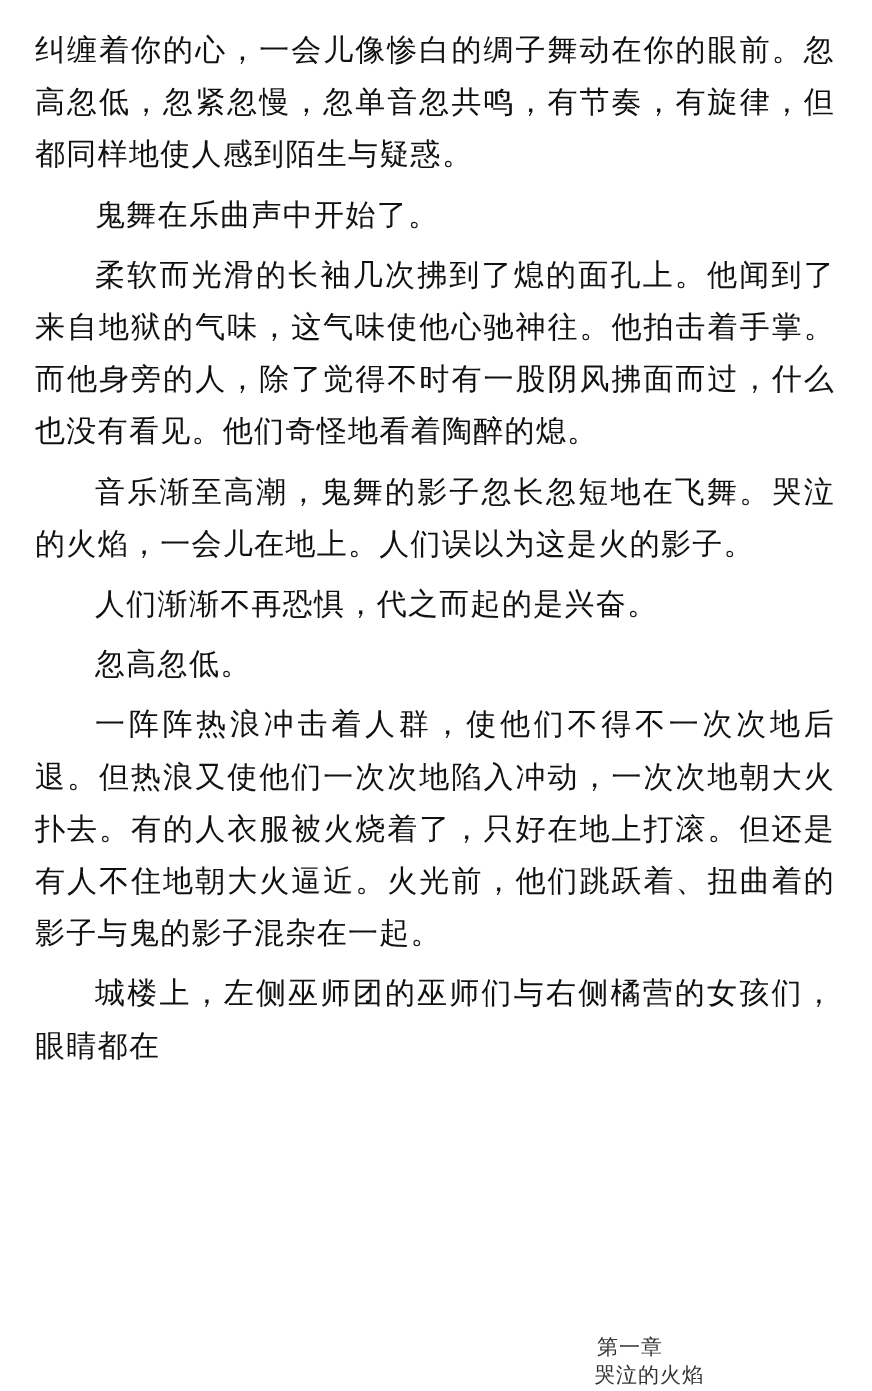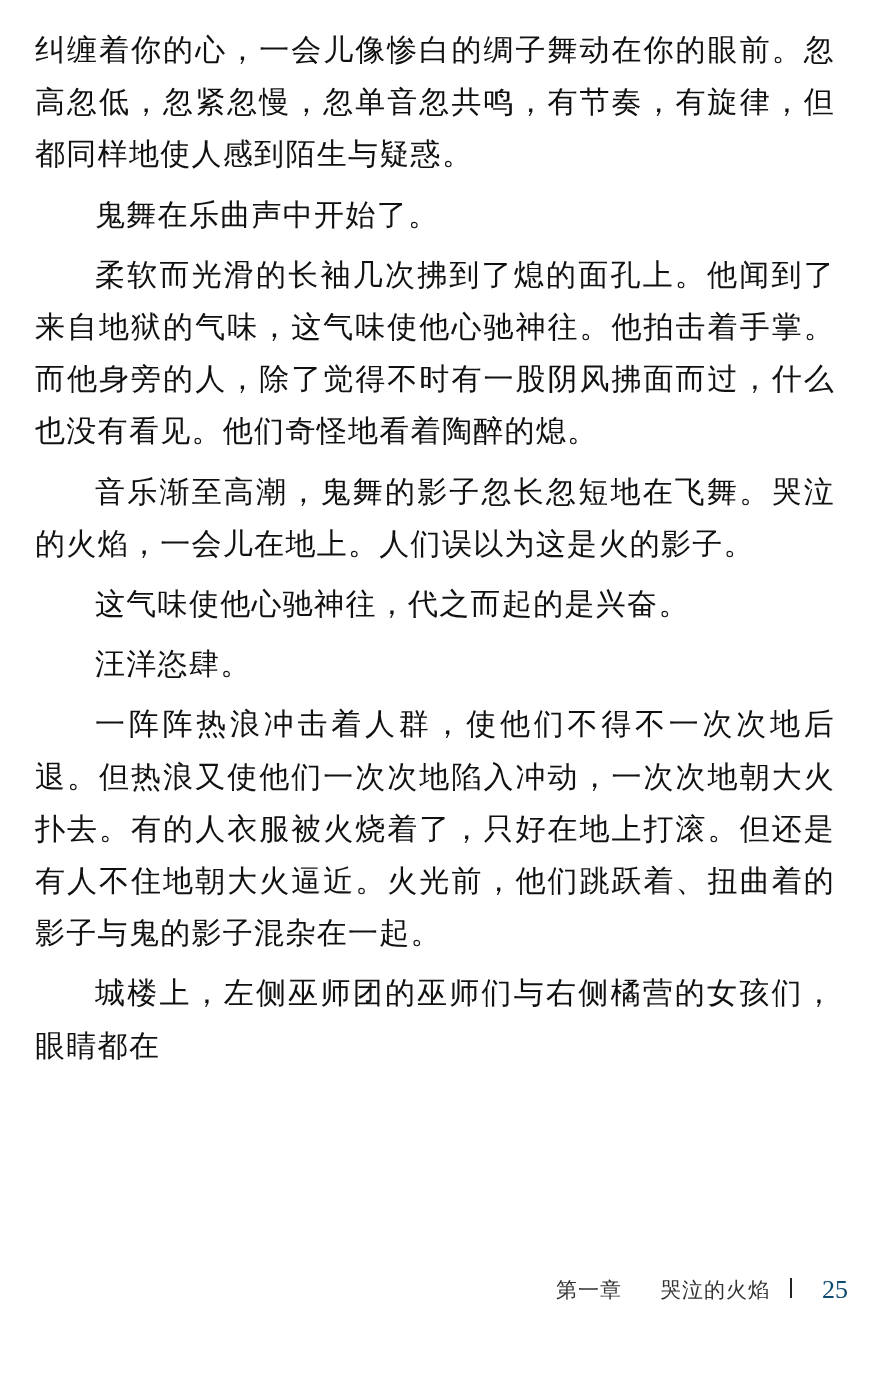--- a/index.html
+++ b/index.html
@@ -28,26 +28,27 @@
       letter-spacing: 1.3px;
       text-align: justify;
       text-indent: 2em;
       word-break: break-all;
     }
     .para.no-indent {
       text-indent: 0;
     }
     .footer {
       position: absolute;
-      top: 1273px;
+      top: 1333px;
       left: 556px;
       height: 34px;
       display: flex;
       align-items: center;
       color: #333333;
+      flex-direction: column;
     }
     .footer .chapter-num {
       font-size: 21px;
       letter-spacing: 1px;
     }
     .footer .chapter-title {
       font-size: 21px;
       letter-spacing: 1px;
       margin-left: 38px;
     }
@@ -68,22 +69,22 @@
     }
   </style>
 </head>
 <body>
 
 <div class="page-body">
   <p class="para no-indent">纠缠着你的心，一会儿像惨白的绸子舞动在你的眼前。忽高忽低，忽紧忽慢，忽单音忽共鸣，有节奏，有旋律，但都同样地使人感到陌生与疑惑。</p>
   <p class="para">鬼舞在乐曲声中开始了。</p>
   <p class="para">柔软而光滑的长袖几次拂到了熄的面孔上。他闻到了来自地狱的气味，这气味使他心驰神往。他拍击着手掌。而他身旁的人，除了觉得不时有一股阴风拂面而过，什么也没有看见。他们奇怪地看着陶醉的熄。</p>
   <p class="para">音乐渐至高潮，鬼舞的影子忽长忽短地在飞舞。哭泣的火焰，一会儿在地上。人们误以为这是火的影子。</p>
-  <p class="para">这气味使他心驰神往，代之而起的是兴奋。</p>
-  <p class="para">汪洋恣肆。</p>
+  <p class="para">人们渐渐不再恐惧，代之而起的是兴奋。</p>
+  <p class="para">忽高忽低。</p>
   <p class="para">一阵阵热浪冲击着人群，使他们不得不一次次地后退。但热浪又使他们一次次地陷入冲动，一次次地朝大火扑去。有的人衣服被火烧着了，只好在地上打滚。但还是有人不住地朝大火逼近。火光前，他们跳跃着、扭曲着的影子与鬼的影子混杂在一起。</p>
   <p class="para">城楼上，左侧巫师团的巫师们与右侧橘营的女孩们，眼睛都在</p>
 </div>
 
 <div class="footer">
   <span class="chapter-num">第一章</span>
   <span class="chapter-title">哭泣的火焰</span>
   <span class="divider"></span>
   <span class="page-number">25</span>
 </div>

